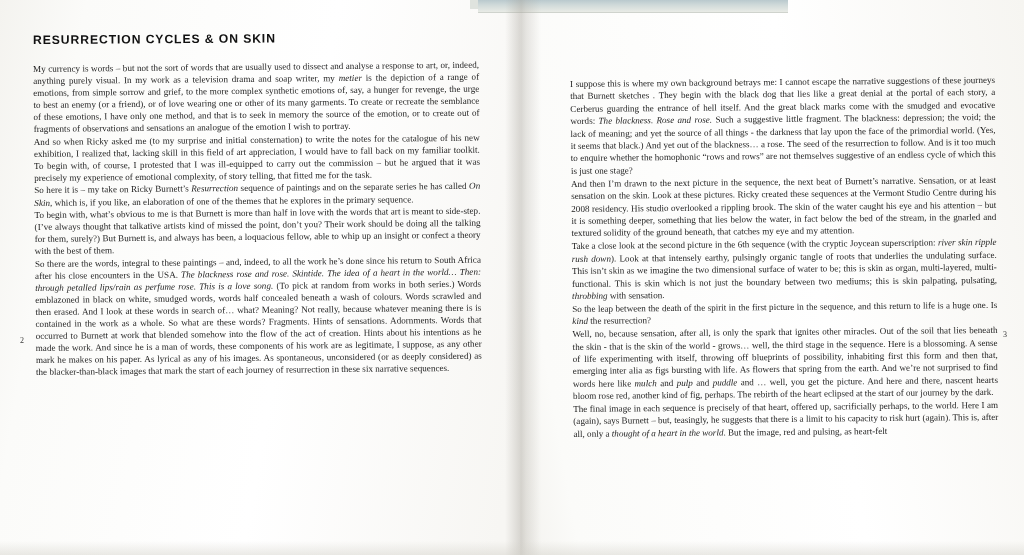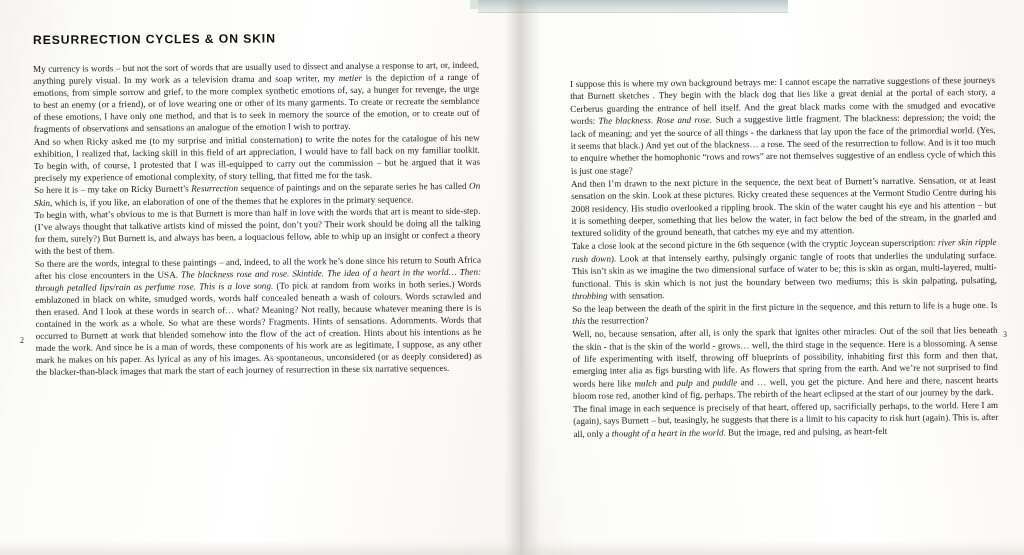--- a/index.html
+++ b/index.html
@@ -137,21 +137,21 @@
       <p>So here it is – my take on Ricky Burnett’s <i>Resurrection</i> sequence of paintings and on the separate series he has called <i>On Skin</i>, which is, if you like, an elaboration of one of the themes that he explores in the primary sequence.</p>
       <p>To begin with, what’s obvious to me is that Burnett is more than half in love with the words that art is meant to side-step. (I’ve always thought that talkative artists kind of missed the point, don’t you? Their work should be doing all the talking for them, surely?) But Burnett is, and always has been, a loquacious fellow, able to whip up an insight or confect a theory with the best of them.</p>
       <p>So there are the words, integral to these paintings – and, indeed, to all the work he’s done since his return to South Africa after his close encounters in the USA. <i>The blackness rose and rose. Skintide. The idea of a heart in the world… Then: through petalled lips/rain as perfume rose. This is a love song.</i> (To pick at random from works in both series.) Words emblazoned in black on white, smudged words, words half concealed beneath a wash of colours. Words scrawled and then erased. And I look at these words in search of… what? Meaning? Not really, because whatever meaning there is is contained in the work as a whole. So what are these words? Fragments. Hints of sensations. Adornments. Words that occurred to Burnett at work that blended somehow into the flow of the act of creation. Hints about his intentions as he made the work. And since he is a man of words, these components of his work are as legitimate, I suppose, as any other mark he makes on his paper. As lyrical as any of his images. As spontaneous, unconsidered (or as deeply considered) as the blacker-than-black images that mark the start of each journey of resurrection in these six narrative sequences.</p>
     </div>
   </div>
 
   <div class="right-col">
     <p>I suppose this is where my own background betrays me: I cannot escape the narrative suggestions of these journeys that Burnett sketches . They begin with the black dog that lies like a great denial at the portal of each story, a Cerberus guarding the entrance of hell itself. And the great black marks come with the smudged and evocative words: <i>The blackness. Rose and rose.</i> Such a suggestive little fragment. The blackness: depression; the void; the lack of meaning; and yet the source of all things - the darkness that lay upon the face of the primordial world. (Yes, it seems that black.) And yet out of the blackness… a rose. The seed of the resurrection to follow. And is it too much to enquire whether the homophonic “rows and rows” are not themselves suggestive of an endless cycle of which this is just one stage?</p>
     <p>And then I’m drawn to the next picture in the sequence, the next beat of Burnett’s narrative. Sensation, or at least sensation on the skin. Look at these pictures. Ricky created these sequences at the Vermont Studio Centre during his 2008 residency. His studio overlooked a rippling brook. The skin of the water caught his eye and his attention – but it is something deeper, something that lies below the water, in fact below the bed of the stream, in the gnarled and textured solidity of the ground beneath, that catches my eye and my attention.</p>
     <p>Take a close look at the second picture in the 6th sequence (with the cryptic Joycean superscription: <i>river skin ripple rush down</i>). Look at that intensely earthy, pulsingly organic tangle of roots that underlies the undulating surface. This isn’t skin as we imagine the two dimensional surface of water to be; this is skin as organ, multi-layered, multi-functional. This is skin which is not just the boundary between two mediums; this is skin palpating, pulsating, <i>throbbing</i> with sensation.</p>
-    <p>So the leap between the death of the spirit in the first picture in the sequence, and this return to life is a huge one. Is <i>this</i> the resurrection?</p>
+    <p>So the leap between the death of the spirit in the first picture in the sequence, and this return to life is a huge one. Is <i>kind</i> the resurrection?</p>
     <p>Well, no, because sensation, after all, is only the spark that ignites other miracles. Out of the soil that lies beneath the skin - that is the skin of the world - grows… well, the third stage in the sequence. Here is a blossoming. A sense of life experimenting with itself, throwing off blueprints of possibility, inhabiting first this form and then that, emerging inter alia as figs bursting with life. As flowers that spring from the earth. And we’re not surprised to find words here like <i>mulch</i> and <i>pulp</i> and <i>puddle</i> and … well, you get the picture. And here and there, nascent hearts bloom rose red, another kind of fig, perhaps. The rebirth of the heart eclipsed at the start of our journey by the dark.</p>
     <p>The final image in each sequence is precisely of that heart, offered up, sacrificially perhaps, to the world. Here I am (again), says Burnett – but, teasingly, he suggests that there is a limit to his capacity to risk hurt (again). This is, after all, only a <i>thought of a heart in the world</i>. But the image, red and pulsing, as heart-felt</p>
   </div>
 
   <div class="folio folio-left">2</div>
   <div class="folio folio-right">3</div>
 
   <div class="edge-shadow-bottom"></div>
 </div>
 

